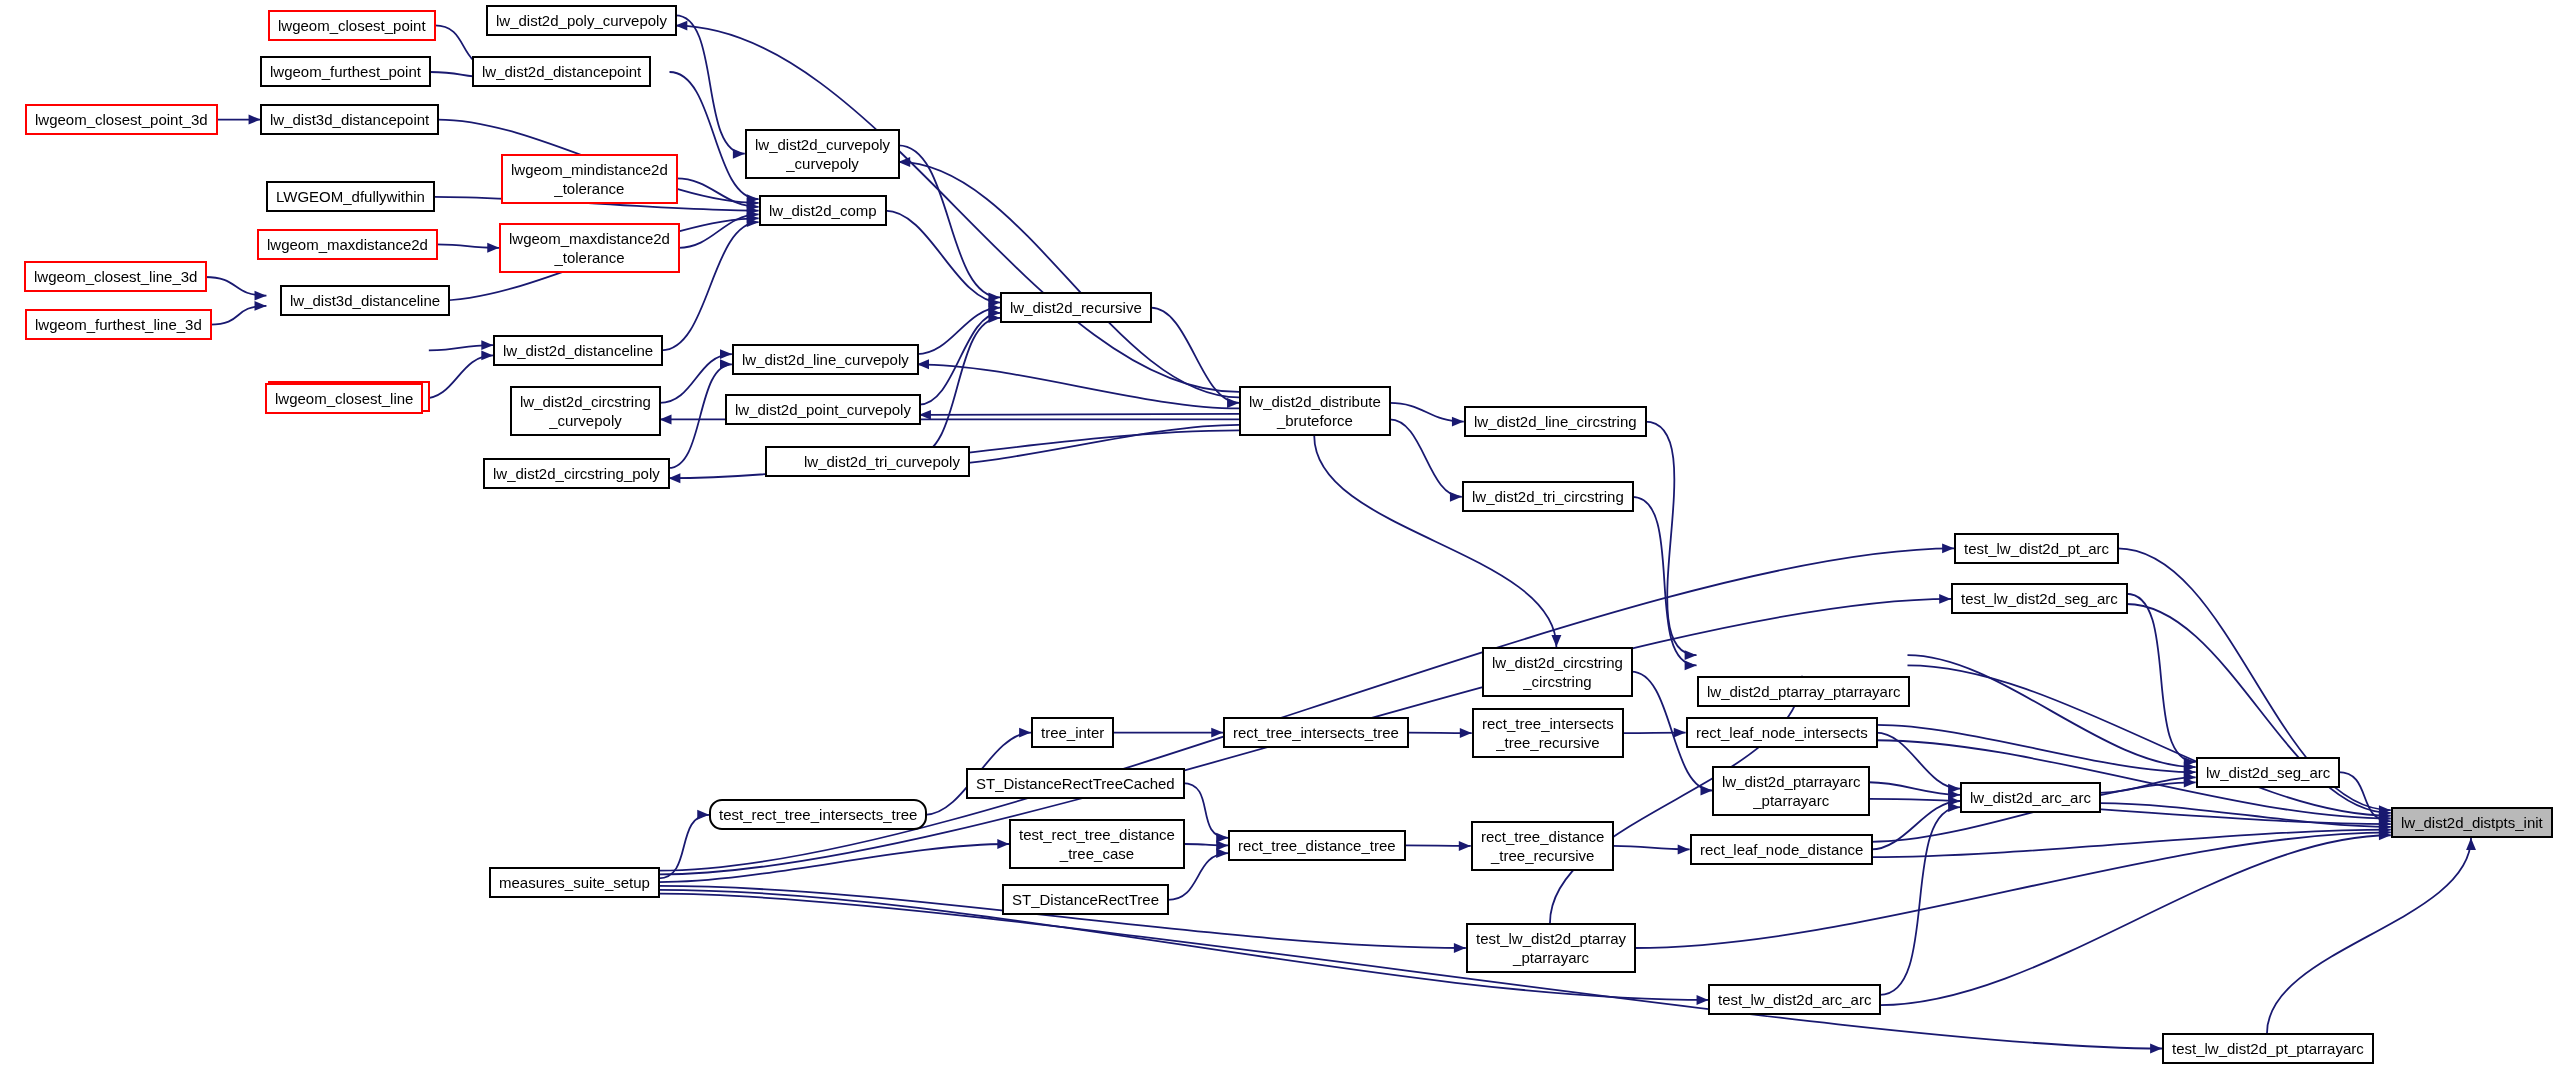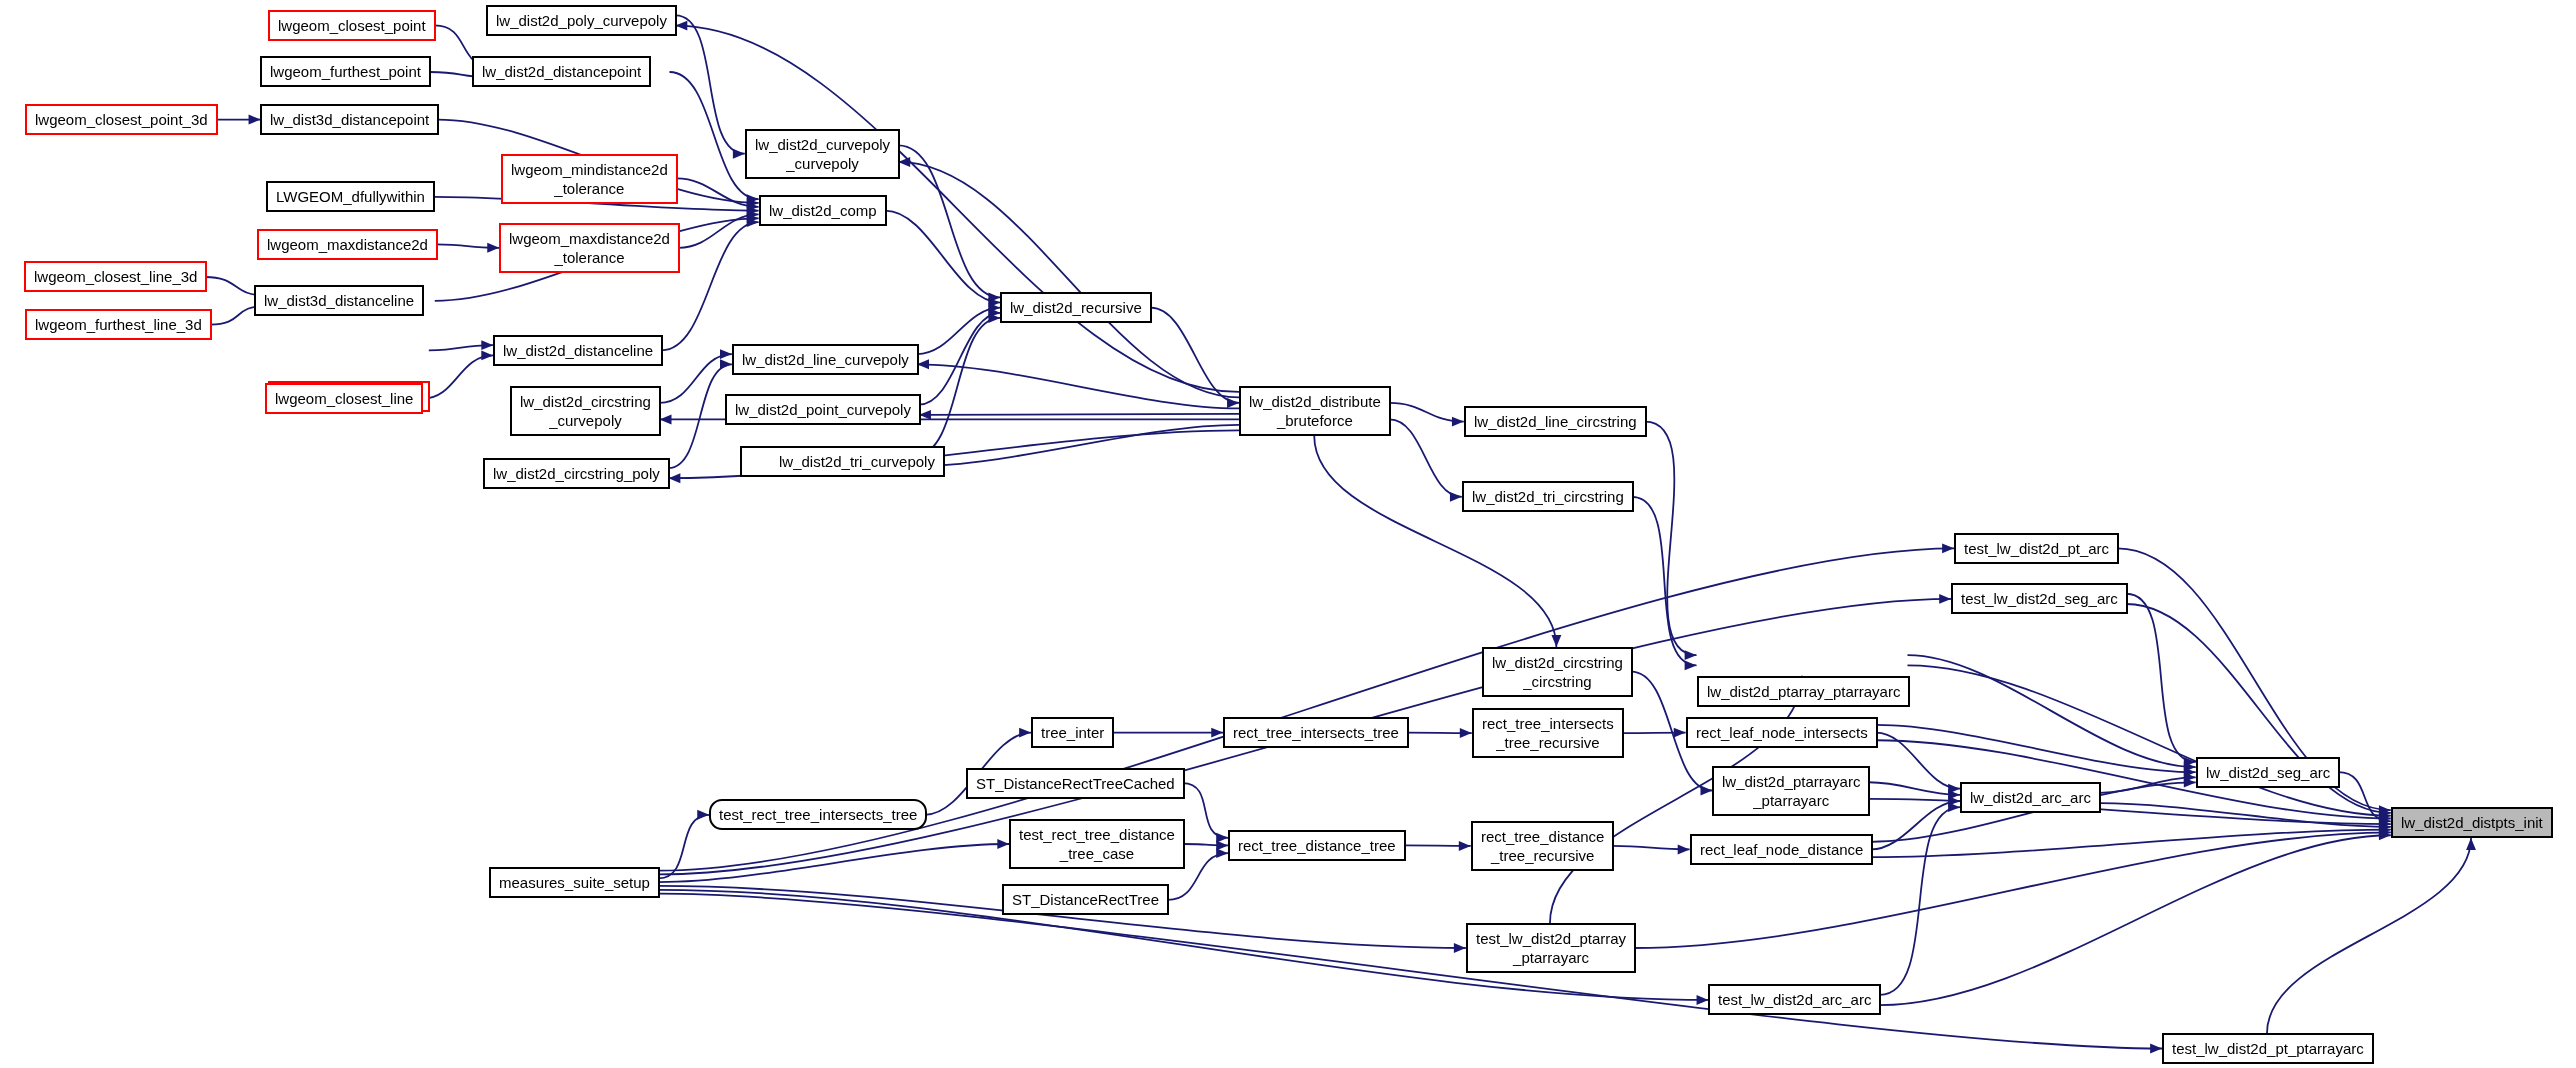--- a/index.html
+++ b/index.html
@@ -135,39 +135,39 @@
     </svg>
 
 <div class="node truncated" style="left: 268px; top: 10px;">lwgeom_closest_point</div>
     <div class="node" style="left: 260px; top: 56px;">lwgeom_furthest_point</div>
     <div class="node truncated" style="left: 25px; top: 104px;">lwgeom_closest_point_3d</div>
     <div class="node" style="left: 260px; top: 104px;">lw_dist3d_distancepoint</div>
     <div class="node" style="left: 266px; top: 181px;">LWGEOM_dfullywithin</div>
     <div class="node truncated" style="left: 257px; top: 229px;">lwgeom_maxdistance2d</div>
     <div class="node truncated" style="left: 24px; top: 261px;">lwgeom_closest_line_3d</div>
     <div class="node truncated" style="left: 25px; top: 309px;">lwgeom_furthest_line_3d</div>
-    <div class="node" style="left: 254px; top: 285px;">lw_dist3d_distanceline</div>
+    <div class="node" style="left: 280px; top: 285px;">lw_dist3d_distanceline</div>
     <div class="node truncated" style="left: 268px; top: 335px; margin-top: 46px;">lwgeom_furthest_line</div>
     <div class="node truncated" style="left: 265px; top: 383px;">lwgeom_closest_line</div>
     <div class="node" style="left: 486px; top: 5px;">lw_dist2d_poly_curvepoly</div>
     <div class="node" style="left: 472px; top: 56px;">lw_dist2d_distancepoint</div>
     <div class="node truncated" style="left: 501px; top: 154px;">lwgeom_mindistance2d
 _tolerance</div>
     <div class="node truncated" style="left: 499px; top: 223px;">lwgeom_maxdistance2d
 _tolerance</div>
     <div class="node" style="left: 759px; top: 195px;">lw_dist2d_comp</div>
     <div class="node" style="left: 493px; top: 335px;">lw_dist2d_distanceline</div>
     <div class="node" style="left: 510px; top: 386px;">lw_dist2d_circstring
 _curvepoly</div>
     <div class="node" style="left: 483px; top: 458px;">lw_dist2d_circstring_poly</div>
     <div class="node" style="left: 745px; top: 129px;">lw_dist2d_curvepoly
 _curvepoly</div>
     <div class="node" style="left: 732px; top: 344px;">lw_dist2d_line_curvepoly</div>
     <div class="node" style="left: 725px; top: 394px;">lw_dist2d_point_curvepoly</div>
-    <div class="node" style="left: 740px; top: 446px; padding-left: 37px;">lw_dist2d_tri_curvepoly</div>
+    <div class="node" style="left: 765px; top: 446px; padding-left: 37px;">lw_dist2d_tri_curvepoly</div>
     <div class="node" style="left: 1000px; top: 292px;">lw_dist2d_recursive</div>
     <div class="node" style="left: 1239px; top: 386px;">lw_dist2d_distribute
 _bruteforce</div>
     <div class="node" style="left: 1464px; top: 406px;">lw_dist2d_line_circstring</div>
     <div class="node" style="left: 1462px; top: 481px;">lw_dist2d_tri_circstring</div>
     <div class="node" style="left: 1954px; top: 533px;">test_lw_dist2d_pt_arc</div>
     <div class="node" style="left: 1951px; top: 583px;">test_lw_dist2d_seg_arc</div>
     <div class="node" style="left: 1482px; top: 647px;">lw_dist2d_circstring
 _circstring</div>
     <div class="node" style="left: 1697px; top: 676px; text-align: center;">lw_dist2d_ptarray_ptarrayarc</div>

